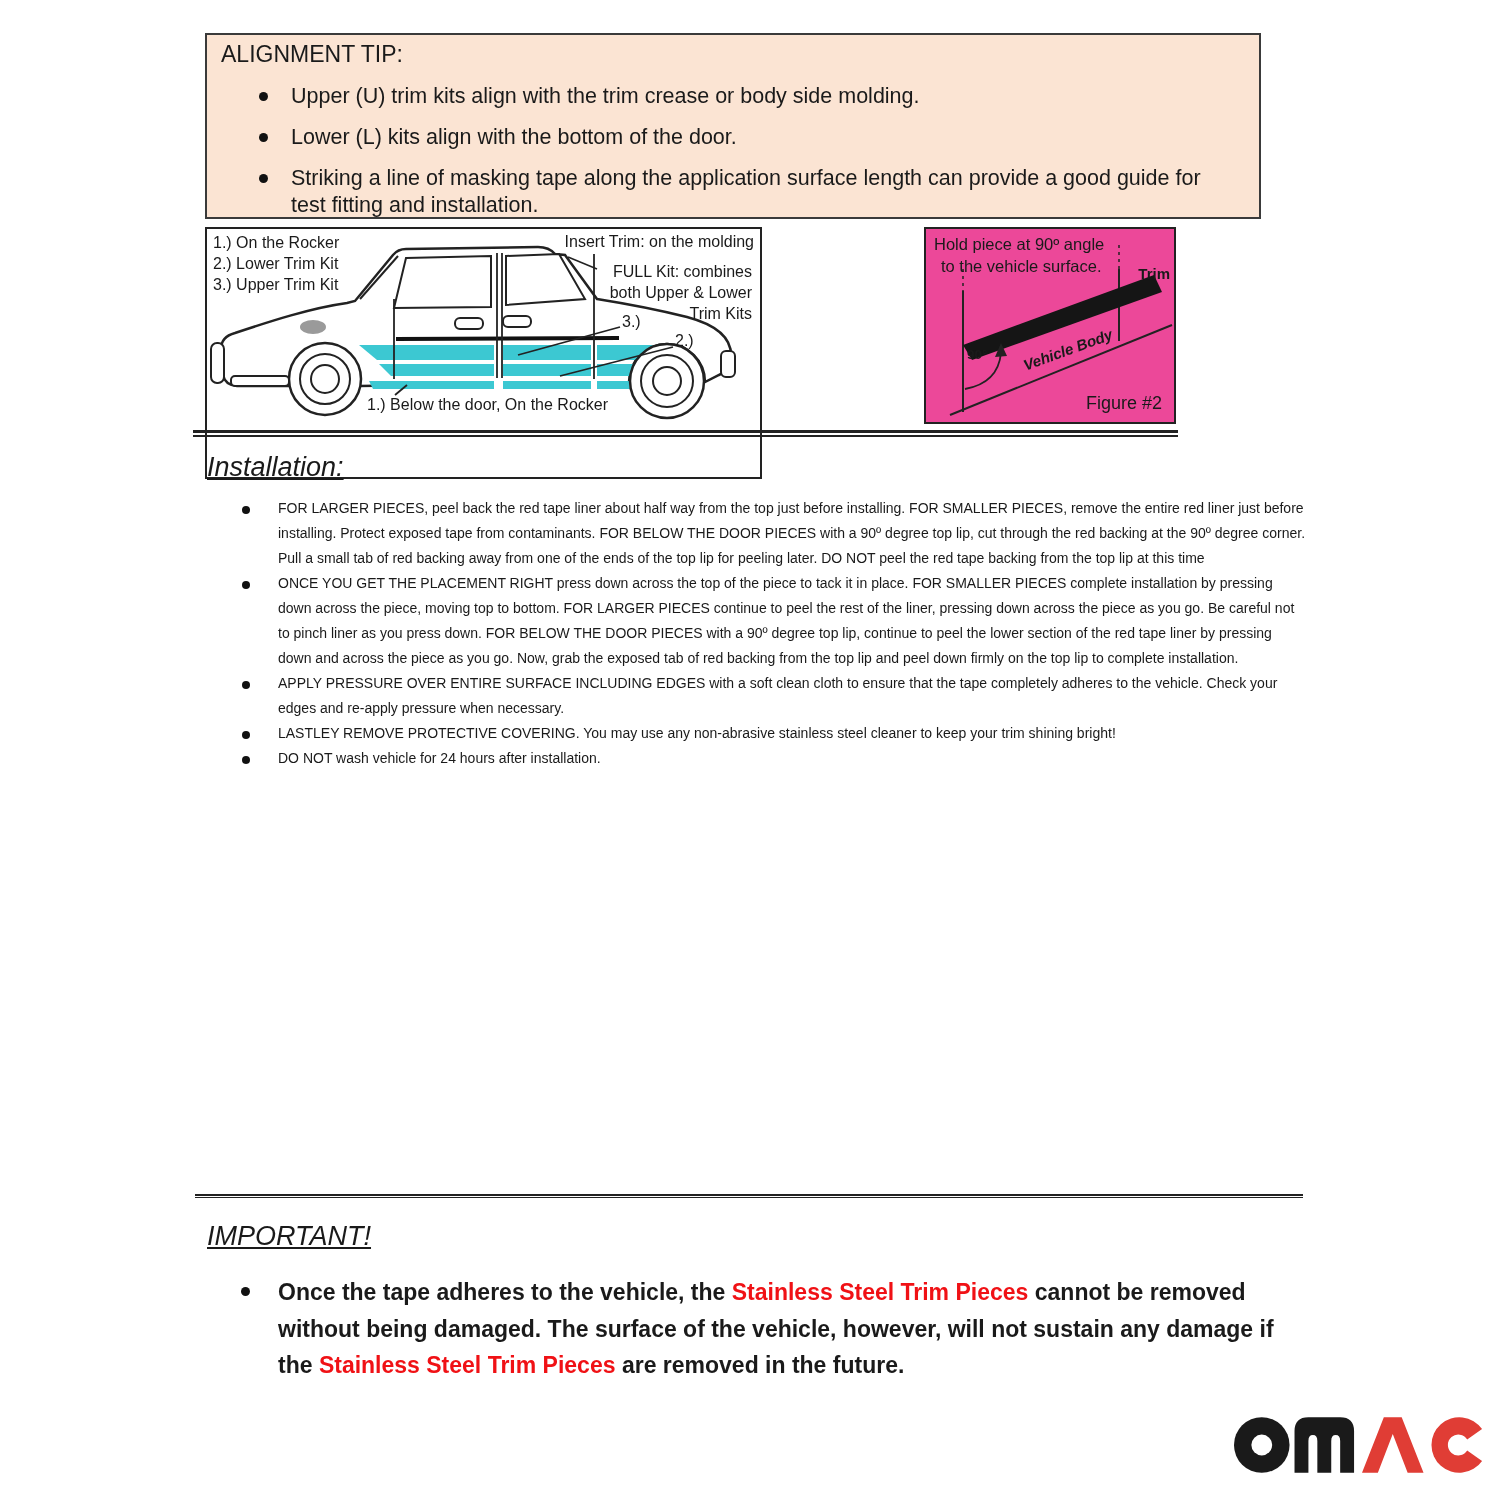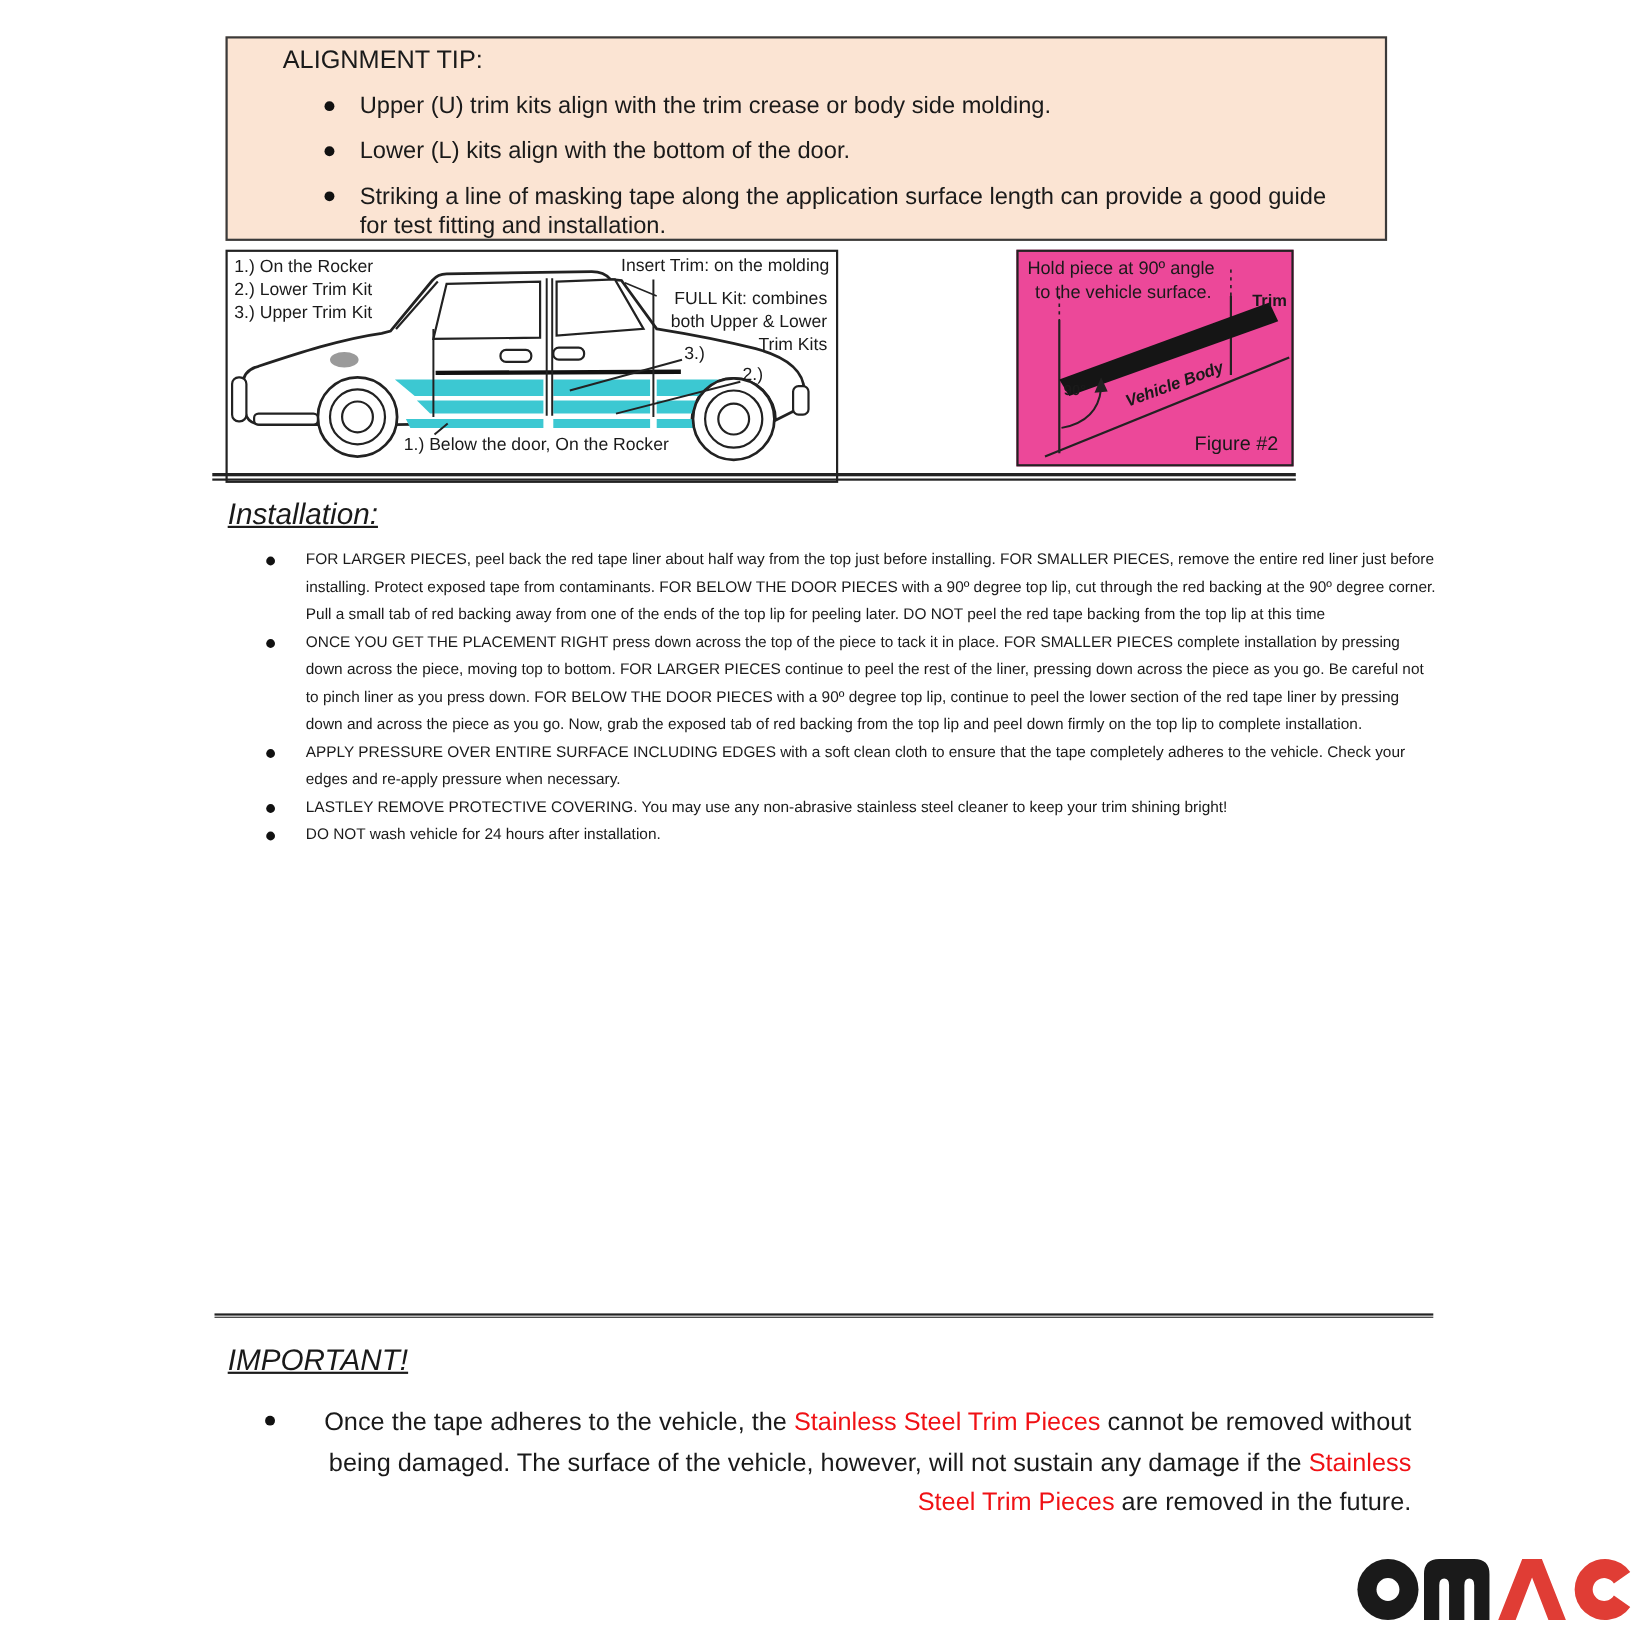--- a/index.html
+++ b/index.html
@@ -2,28 +2,28 @@
 <html><head>
 <meta charset="utf-8">
 <style>
   html,body{margin:0;padding:0;background:#fff;}
   .page{position:relative;width:1500px;height:1500px;background:#ffffff;overflow:hidden;
         font-family:"Liberation Sans","DejaVu Sans",sans-serif;color:#1a1a1a;
         --teal:#3cc8d2;--alert-red:#f01115;--link-blue:#1173d4;--logo-black:#1a1a1a;--logo-red:#e03d35;--tip-bg:#fbe4d3;}
 
   
   .tipbox{position:absolute;left:205px;top:33px;width:1056px;height:186px;background:var(--tip-bg);
-          border:2px solid #3a3a3a;box-sizing:border-box;padding-left:36px;}
+          border:2px solid #3a3a3a;box-sizing:border-box;}
   .tip-title{margin:6px 0 0 14px;font-size:23px;}
   .tip-list{list-style:none;margin:15px 0 0 0;padding:0 38px 0 0;}
   .tip-list li{position:relative;padding-left:84px;font-size:21.5px;line-height:27px;margin-bottom:14px;}
   .tip-list li::before{content:"";position:absolute;left:52px;top:9px;width:9px;height:9px;border-radius:50%;background:#111;}
 
   
-  .car-box{position:absolute;left:205px;top:227px;width:557px;height:212px;border:2px solid #222;box-sizing:border-box;background:#fff;}
+  .car-box{position:absolute;left:205px;top:227px;width:557px;height:252px;border:2px solid #222;box-sizing:border-box;background:#fff;}
   .fig-box{position:absolute;left:924px;top:227px;width:252px;height:197px;border:2px solid #222;box-sizing:border-box;background:#ec4899;}
   .car-box svg,.fig-box svg{position:absolute;left:0;top:0;}
   .dtext{position:absolute;font-size:16px;line-height:21px;white-space:nowrap;}
   .car-legend{left:6px;top:3px;}
   .car-insert{right:6px;top:2px;}
   .car-fullkit{right:8px;top:32px;text-align:right;}
   .car-callout3{left:415px;top:82px;}
   .car-callout2{left:468px;top:101px;}
   .car-rocker{left:160px;top:165px;}
   .fig-caption{left:8px;top:4px;font-size:16.5px;line-height:22px;}
@@ -41,21 +41,21 @@
   #important-heading{top:1221px;}
 
   
   .install-list{position:absolute;left:205px;top:496px;width:1102px;list-style:none;margin:0;padding:0;}
   .install-list li{position:relative;padding-left:73px;font-size:14px;line-height:25px;}
   .install-list li::before{content:"";position:absolute;left:37px;top:10px;width:8px;height:8px;border-radius:50%;background:#111;}
 
   .divider{position:absolute;left:195px;top:1194px;width:1108px;height:1px;border-top:2px solid #222;border-bottom:1px solid #222;}
 
   
-  .important-list{position:absolute;left:205px;top:1274px;width:1078px;list-style:none;margin:0;padding:0;font-weight:normal;text-align:right;}
+  .important-list{position:absolute;left:205px;top:1274px;width:1078px;list-style:none;margin:0;padding:0;font-weight:bold;}
   .important-list li{position:relative;padding-left:73px;font-size:23px;line-height:36.5px;}
   .important-list li::before{content:"";position:absolute;left:36px;top:13px;width:9px;height:9px;border-radius:50%;background:#111;}
   .red-text{color:var(--alert-red);}
   .link-text{color:var(--link-blue);text-decoration:underline;cursor:pointer;}
 
   .logo{position:absolute;left:1233px;top:1414px;width:258px;height:62px;}
   .logo-black{fill:var(--logo-black);}
   .logo-red{fill:var(--logo-red);}
 </style>
 </head>

